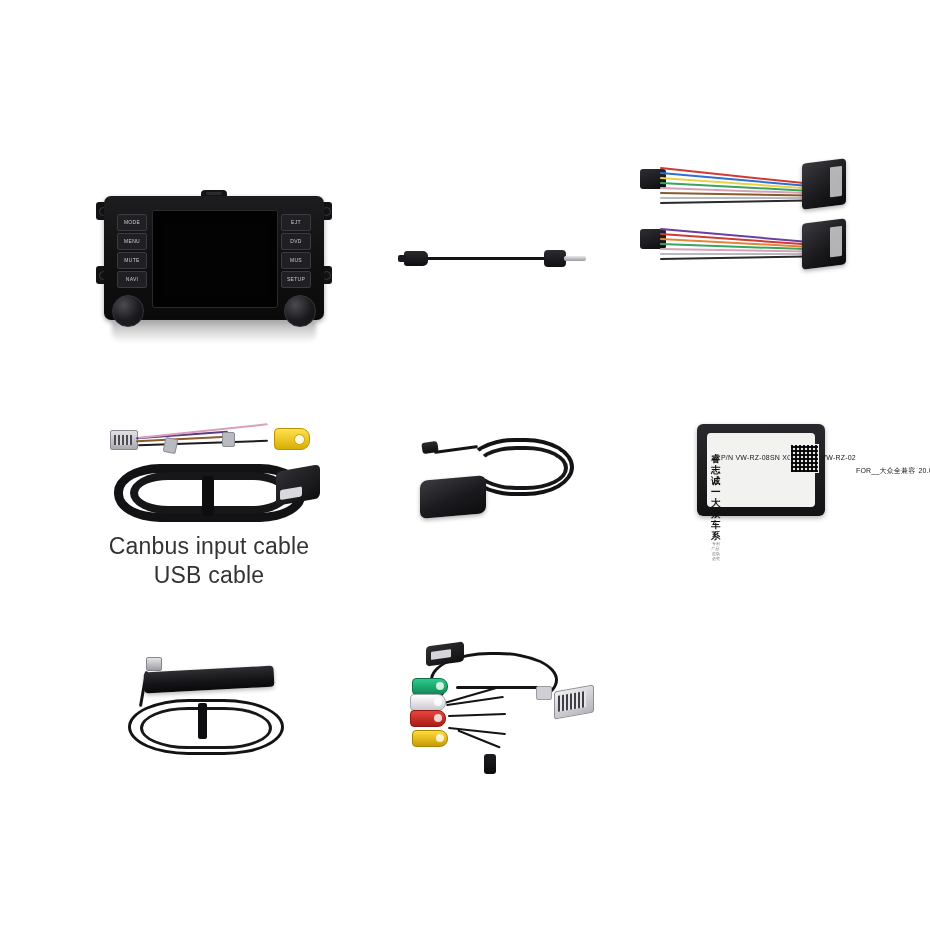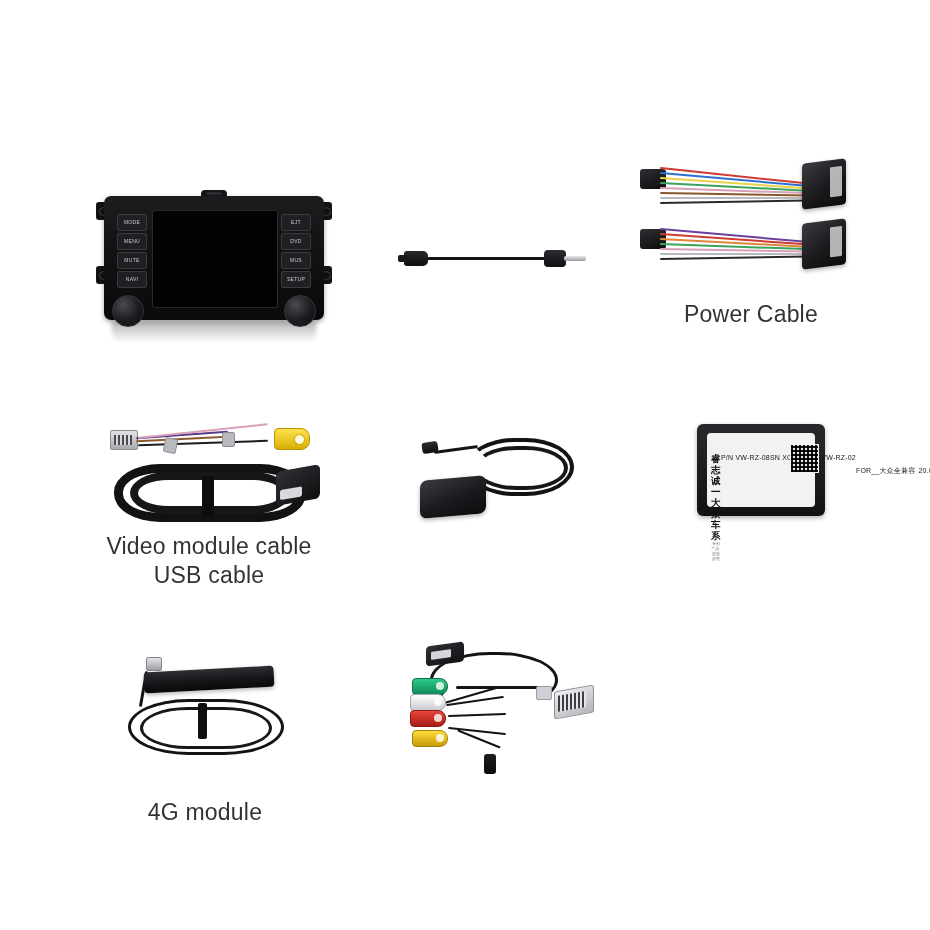--- a/index.html
+++ b/index.html
@@ -357,39 +357,38 @@
         <div class="w" style="left:0;top:10px;width:150px;background:#cf3b33;transform:rotate(4deg);"></div>
         <div class="w" style="left:0;top:15px;width:150px;background:#e0863a;transform:rotate(3deg);"></div>
         <div class="w" style="left:0;top:20px;width:150px;background:#3aa35e;transform:rotate(2deg);"></div>
         <div class="w" style="left:0;top:25px;width:150px;background:#d9a0b8;transform:rotate(1deg);"></div>
         <div class="w" style="left:0;top:30px;width:150px;background:#b9b9c0;transform:rotate(0deg);"></div>
         <div class="w" style="left:0;top:35px;width:150px;background:#2a2a2e;transform:rotate(-1deg);"></div>
       </div>
       <div class="hblock"></div>
     </div>
   </div>
-  <div class="caption" style="left:636px;top:300px;width:230px;">Power Cable</div>
 
   <div class="item" id="video-usb">
     <div class="vi-harness">
       <div class="vi-conn"></div>
       <div class="vi-wire" style="left:32px;top:16px;width:92px;background:#5b3a8c;transform:rotate(-4deg);"></div>
       <div class="vi-wire" style="left:32px;top:20px;width:92px;background:#8a5a2b;transform:rotate(-3deg);"></div>
       <div class="vi-wire" style="left:34px;top:12px;width:130px;background:#d9a0b8;transform:rotate(-6deg);"></div>
       <div class="vi-wire" style="left:34px;top:24px;width:130px;background:#1d1d20;transform:rotate(-2deg);"></div>
       <div class="vi-clip" style="left:118px;top:14px;"></div>
       <div class="vi-clip" style="left:60px;top:20px;transform:rotate(12deg);"></div>
       <div class="vi-rca"></div>
     </div>
     <div class="usb-coil"></div>
     <div class="usb-coil2"></div>
     <div class="usb-tie"></div>
     <div class="usb-head"></div>
   </div>
-  <div class="caption" style="left:85px;top:532px;width:248px;">Video module cable
+  <div class="caption" style="left:85px;top:532px;width:248px;">Canbus input cable
 USB cable</div>
 
   <div class="item" id="gps-module">
     <div class="gps-loop"></div>
     <div class="gps-loop2"></div>
     <div class="gps-lead"></div>
     <div class="gps-tip"></div>
     <div class="gps-puck"></div>
   </div>
 
@@ -412,21 +411,20 @@
   </div>
 
   <div class="item" id="fourg-module">
     <div class="fg-loop"></div>
     <div class="fg-loop2"></div>
     <div class="fg-tie"></div>
     <div class="fg-lead"></div>
     <div class="fg-tip"></div>
     <div class="fg-bar"></div>
   </div>
-  <div class="caption" style="left:110px;top:798px;width:190px;">4G module</div>
 
   <div class="item" id="sim-cable">
     <div class="sc-arc"></div>
     <div class="sc-usb"></div>
     <div class="sc-bundle"></div>
 
     <div class="rca-lead" style="left:44px;top:52px;width:56px;transform:rotate(-16deg);"></div>
     <div class="rca" style="left:12px;top:36px;background:linear-gradient(180deg,#2ecb8a,#0f8a58);border:1px solid #0c7049;"></div>
 
     <div class="rca-lead" style="left:46px;top:58px;width:58px;transform:rotate(-8deg);"></div>

